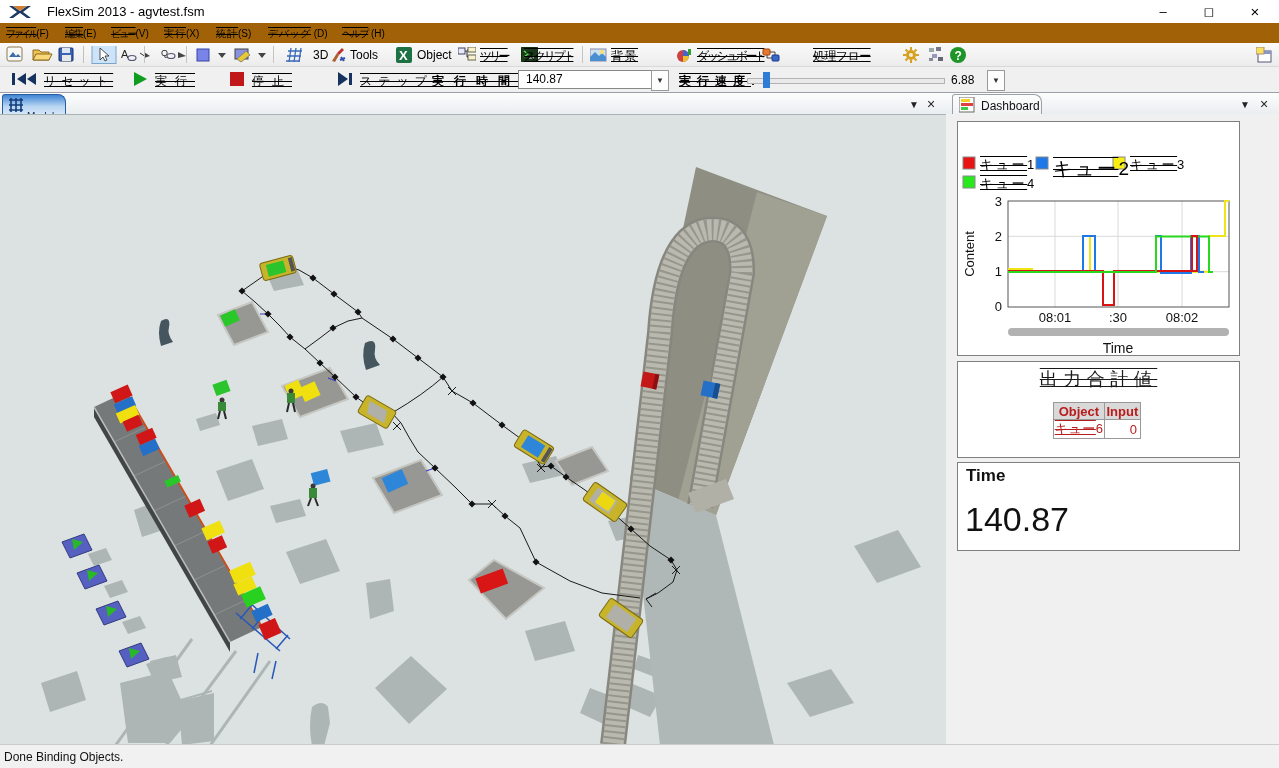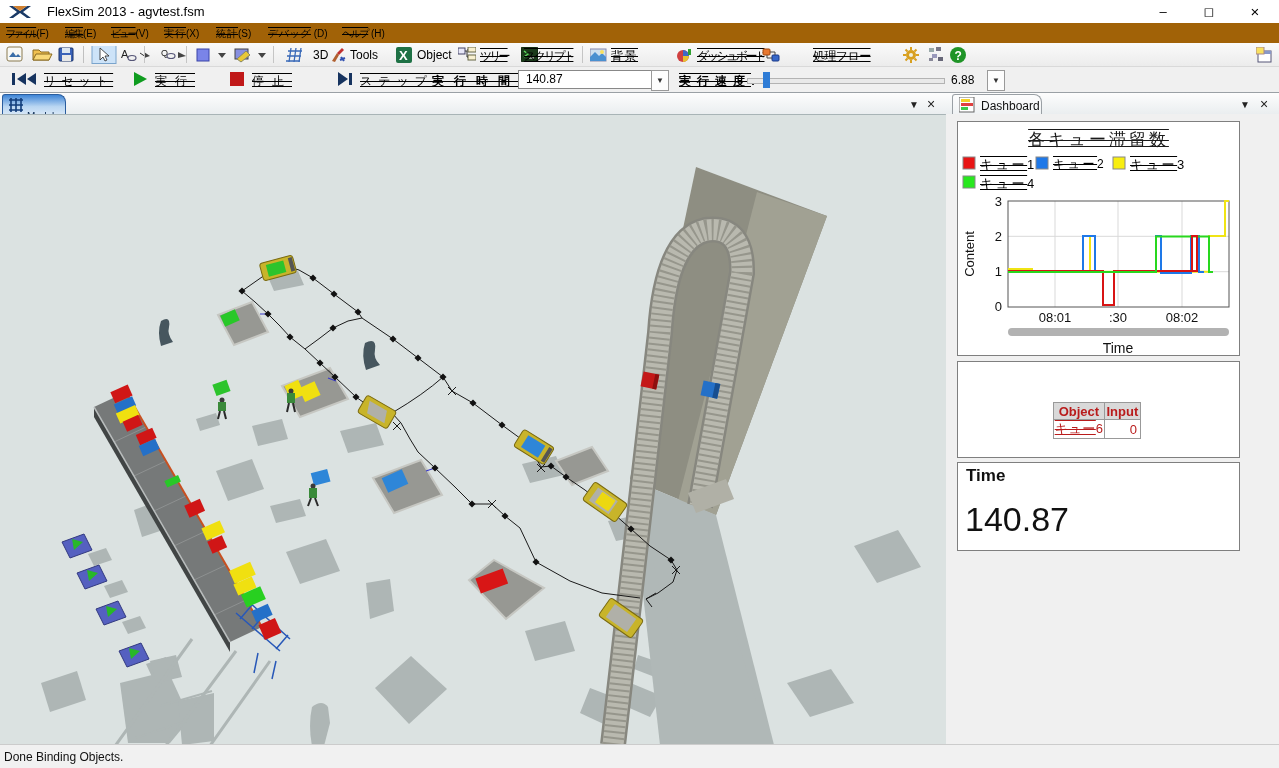--- a/index.html
+++ b/index.html
@@ -513,21 +513,20 @@
     <path d="M311,497 L308,505 M315,497 L318,505" stroke="#2a2a2a" stroke-width="2"></path>
     <circle cx="291" cy="390" r="2.5" fill="#3a3a3a"></circle>
     <rect x="287" y="392" width="8" height="10" fill="#3a8a3a"></rect>
     <path d="M289,402 L287,411 M293,402 L295,411" stroke="#2a2a2a" stroke-width="2"></path>
   </g>
 </svg>
 </div>
 
 <div class="abs" id="dashpanel">
   <div class="card" style="top:7px;height:233px;">
-    <div class="abs" style="left:0;top:6px;width:281px;text-align:center;font-size:17px;color:#1a1a1a;"><span class="jp" style="letter-spacing:3px">各キュー滞留数</span></div>
     <svg class="abs" style="left:0;top:0" width="281" height="233" viewBox="0 0 281 233">
 
       <rect x="5" y="35" width="12" height="12" fill="#e81414" stroke="#888"></rect>
       <rect x="78" y="35" width="12" height="12" fill="#1e78e8" stroke="#888"></rect>
       <rect x="155" y="35" width="12" height="12" fill="#f8ee10" stroke="#888"></rect>
       <rect x="5" y="54" width="12" height="12" fill="#28e81e" stroke="#888"></rect>
 
       <rect x="50" y="79" width="221" height="106" fill="#fff" stroke="none"></rect>
       <path d="M50,114.3 L271,114.3 M50,149.7 L271,149.7" stroke="#d9d9d9"></path>
       <path d="M97,79 L97,185 M160,79 L160,185 M224,79 L224,185" stroke="#d9d9d9"></path>
@@ -544,25 +543,26 @@
       <text x="44" y="154" font-size="13" text-anchor="end" fill="#111">1</text>
       <text x="44" y="189" font-size="13" text-anchor="end" fill="#111">0</text>
       <text x="16" y="132" font-size="13" fill="#111" transform="rotate(-90 16 132)" text-anchor="middle">Content</text>
       <text x="97" y="200" font-size="13" text-anchor="middle" fill="#111">08:01</text>
       <text x="160" y="200" font-size="13" text-anchor="middle" fill="#111">:30</text>
       <text x="224" y="200" font-size="13" text-anchor="middle" fill="#111">08:02</text>
       <rect x="50" y="206" width="221" height="8" rx="4" fill="#b2b2b2"></rect>
       <text x="160" y="231" font-size="14" text-anchor="middle" fill="#111">Time</text>
     </svg>
     <div class="abs" style="left:22px;top:34px;font-size:13px"><span class="jp" style="letter-spacing:2.5px">キュー</span>1</div>
-    <div class="abs" style="left:95px;top:34px;font-size:12px"><span class="jp" style="letter-spacing:2.5px">キュー</span>2</div>
+    <div class="abs" style="left:95px;top:34px;font-size:19px"><span class="jp" style="letter-spacing:2.5px">キュー</span>2</div>
     <div class="abs" style="left:172px;top:34px;font-size:13px"><span class="jp" style="letter-spacing:2.5px">キュー</span>3</div>
     <div class="abs" style="left:22px;top:53px;font-size:13px"><span class="jp" style="letter-spacing:2.5px">キュー</span>4</div>
   </div>
   <div class="card" style="top:247px;height:95px;">
+    <div class="abs" style="left:0;top:5px;width:281px;text-align:center;font-size:18px;color:#1a1a1a;"><span class="jp" style="letter-spacing:5.5px">出力合計値</span></div>
     <div class="abs" style="left:95px;top:40px;width:71px;font-size:13px;color:#b91c1c;">
       <table style="border-collapse:collapse;width:88px;font-size:13px;">
         <tbody>
             <tr style="background:#d9d9d9;font-weight:bold;">
           <td style="border:1px solid #999;width:50px;text-align:center;height:16px;padding:0">Object</td>
           <td style="border:1px solid #999;width:36px;text-align:center;padding:0">Input</td>
         </tr>
         <tr>
           <td style="border:1px solid #999;text-align:center;height:16px;padding:0;white-space:nowrap"><span class="jp" style="letter-spacing:0.5px">キュー</span>6</td>
           <td style="border:1px solid #999;text-align:right;padding:0 3px 0 0">0</td>

